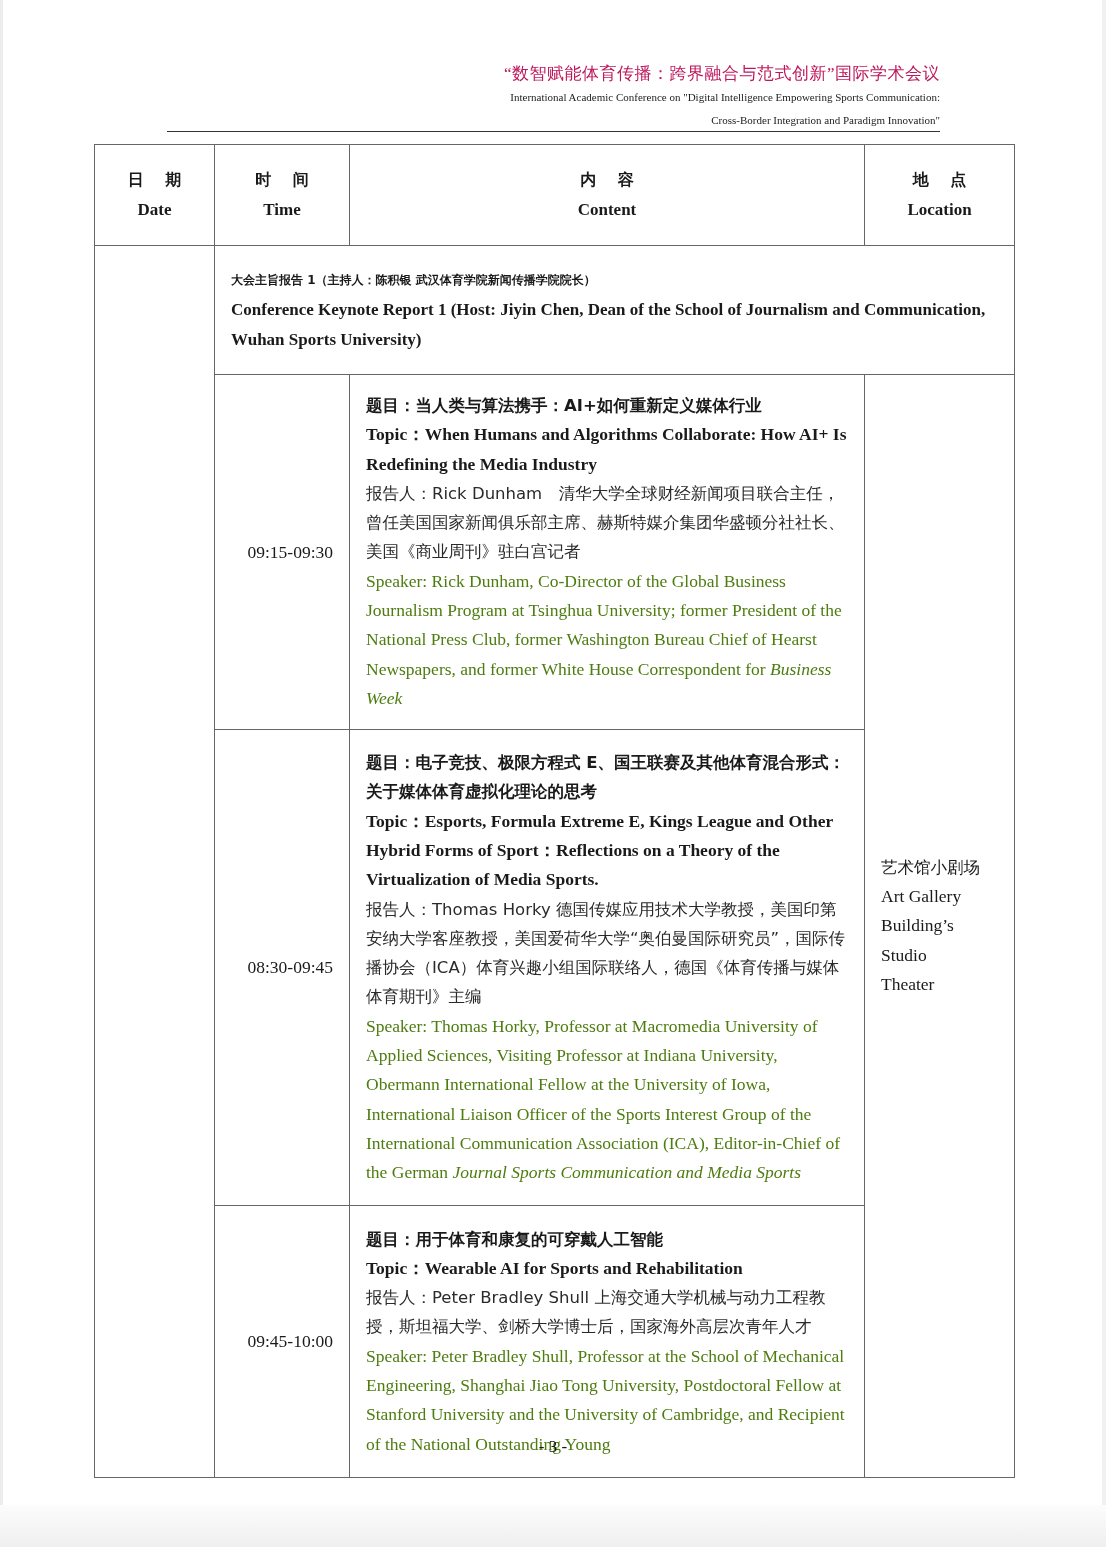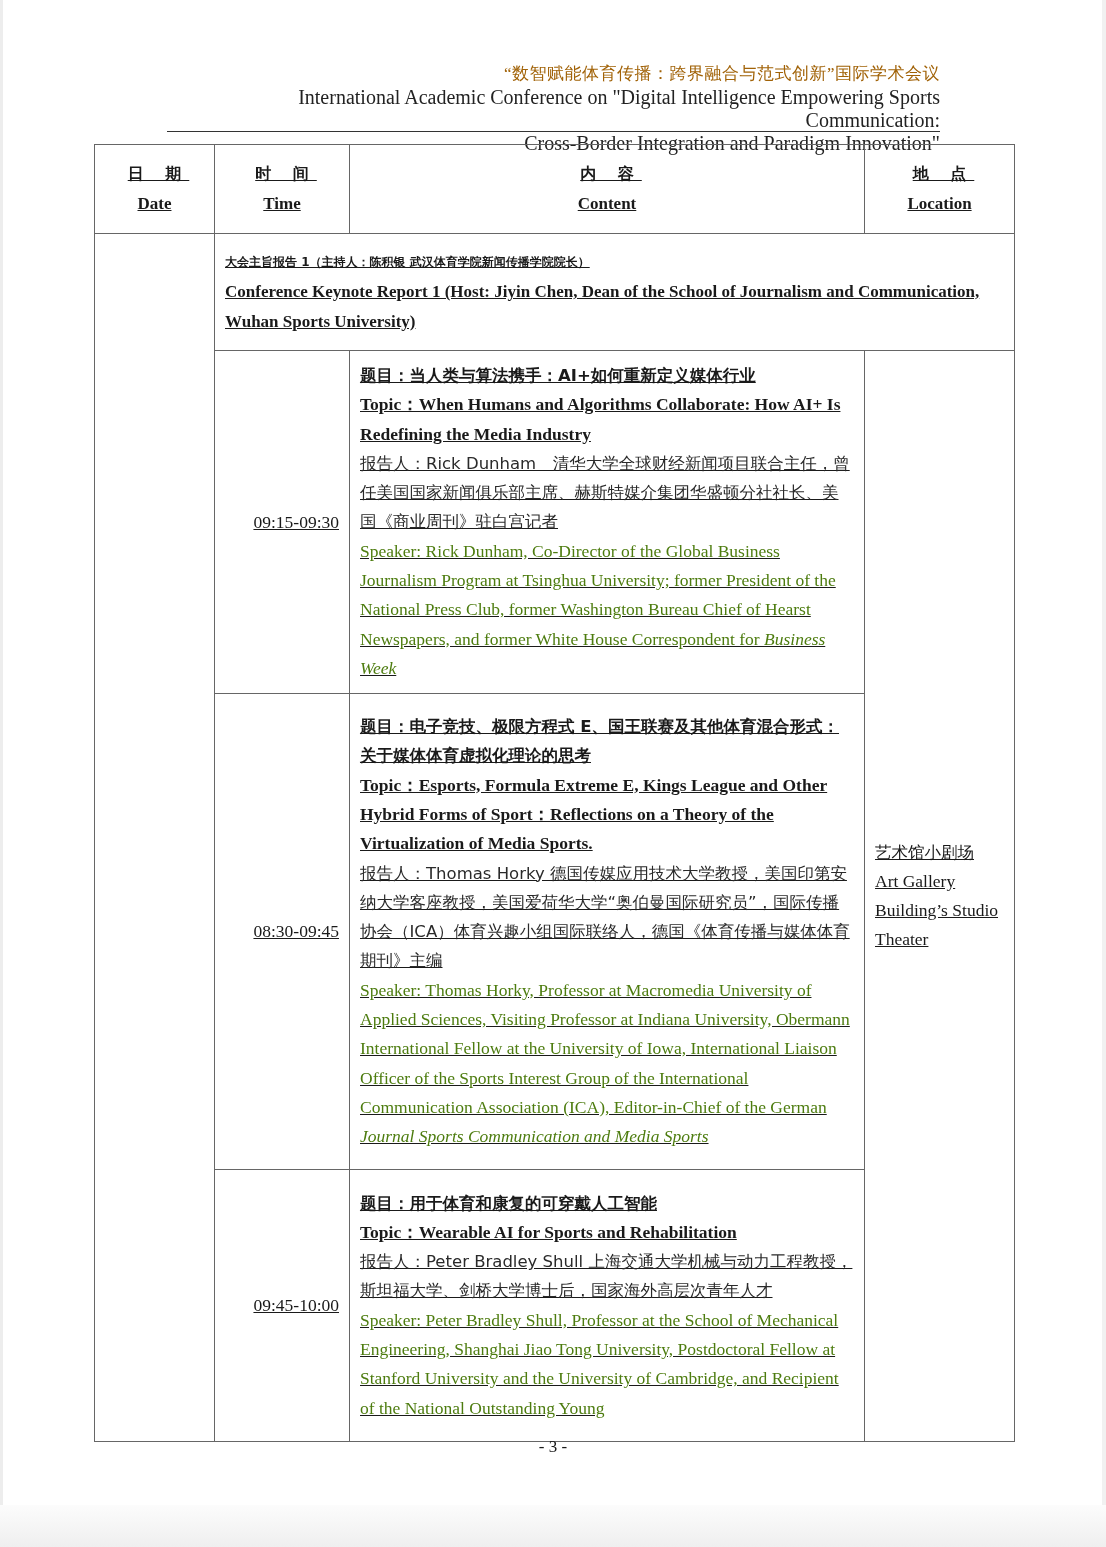--- a/index.html
+++ b/index.html
@@ -8,30 +8,30 @@
     background:#ffffff;
     font-family:"Liberation Serif","DejaVu Serif",serif;
     color:#1a1a1a;
   }
   .edge-left { position:absolute; left:0; top:0; width:3px; height:1547px; background:#ededed; }
   .edge-right { position:absolute; right:0; top:0; width:4px; height:1547px; background:#f1f1f1; }
   .bottom-band { position:absolute; left:0; top:1505px; width:1106px; height:42px;
     background:linear-gradient(#fcfcfc,#efefef); }
 
   .header { position:absolute; left:160px; top:62px; width:780px; text-align:right; }
-  .header .zh { font-size:17px; line-height:24px; letter-spacing:0.5px; color:#a16207; }
-  .header .en { font-size:20px; line-height:23px; color:#222; }
+  .header .zh { font-size:17px; line-height:24px; letter-spacing:0.5px; color:#be185d; }
+  .header .en { font-size:11px; line-height:23px; color:#222; }
   .header-rule { position:absolute; left:167px; top:131px; width:773px; height:1px; background:#333; }
 
   table.sched {
     position:absolute; left:94px; top:144px; width:920px;
     border-collapse:collapse; table-layout:fixed;
   }
   table.sched td, table.sched th {
-    border:1.2px solid #666; padding:10px; vertical-align:middle;text-decoration:underline;
+    border:1.2px solid #666; padding:16px; vertical-align:middle;
   }
   col.c-date { width:120px; }
   col.c-time { width:135px; }
   col.c-content { width:515px; }
   col.c-loc { width:150px; }
 
   th.hdr { height:68px; text-align:center; font-weight:bold; font-size:17px; line-height:30px; }
   th.hdr .zh { letter-spacing:8px; padding-left:8px; font-family:"DejaVu Sans",sans-serif; font-size:16px; }
 
   td.session { height:96px; padding:6px 6px 4px 6px; font-weight:bold; font-size:17px; line-height:29.5px; }

